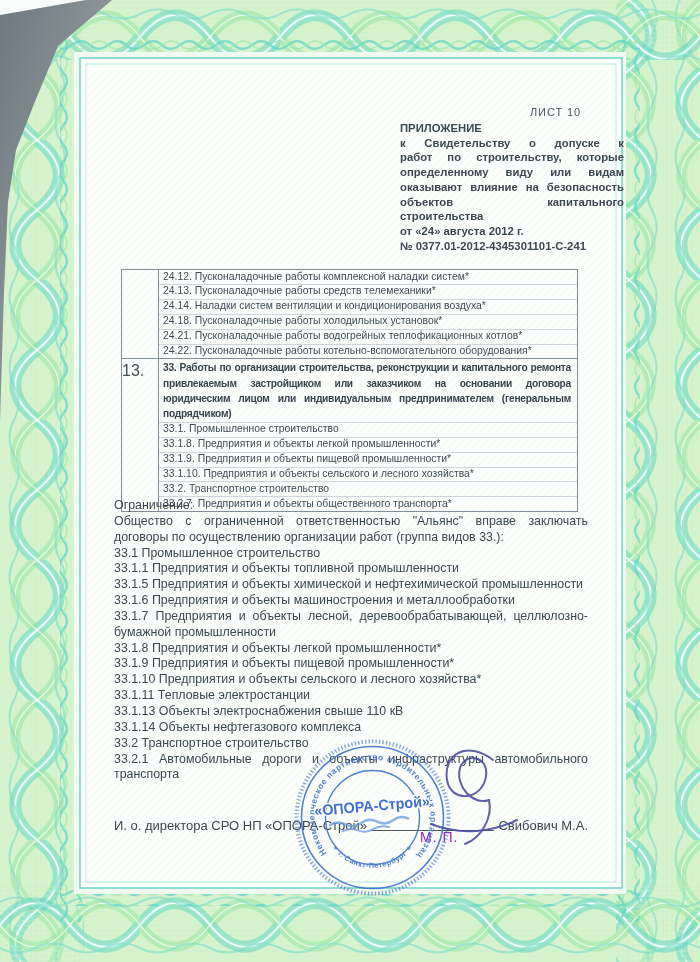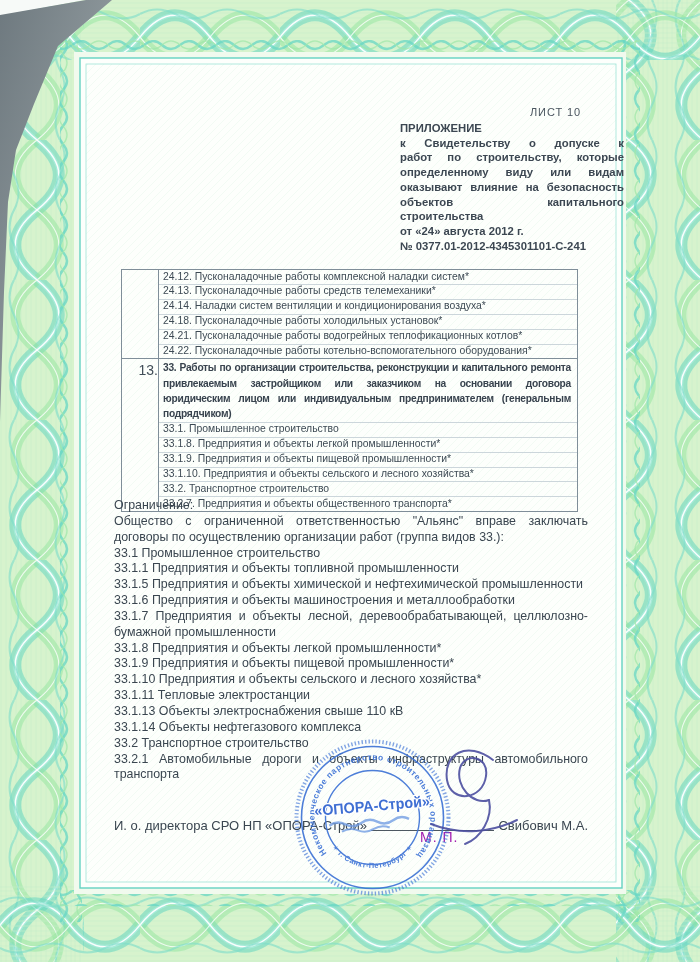--- a/index.html
+++ b/index.html
@@ -15,21 +15,21 @@
   .hdr{left:400px;top:121px;width:224px;font-weight:bold;font-size:11.3px;
        line-height:14.7px;color:#3c4752;}
   .hdr .hline{white-space:nowrap;}
   .hdr .just{white-space:normal;text-align:justify;text-align-last:justify;}
 
   
   .wtable{left:121px;top:269px;width:455px;border:1.2px solid #7f8e99;background:transparent;}
   .t-row{display:flex;}
   .t-row + .t-row{border-top:1.2px solid #7f8e99;}
   .t-num{width:36px;flex:0 0 36px;border-right:1.2px solid #7f8e99;
-         font-size:14px;text-align:right;padding-top:3px;color:#414e58;}
+         font-size:16px;text-align:left;padding-top:3px;color:#414e58;}
   .t-items{flex:1;min-width:0;}
   .t-items > div + div{border-top:1px solid #ccd6db;}
   .t-item{font-size:10.4px;line-height:12.9px;padding:.5px 4px;white-space:nowrap;
           overflow:visible;color:#3d4a54;}
   .t-heading{font-size:10.2px;font-weight:bold;line-height:15.1px;padding:1px 6px 1px 4px;
              text-align:justify;letter-spacing:-.25px;color:#38434e;}
 
   
   .lim{left:114px;top:498px;width:474px;font-size:12.4px;line-height:15.85px;color:#3a4650;}
   .lim-line{white-space:nowrap;}

